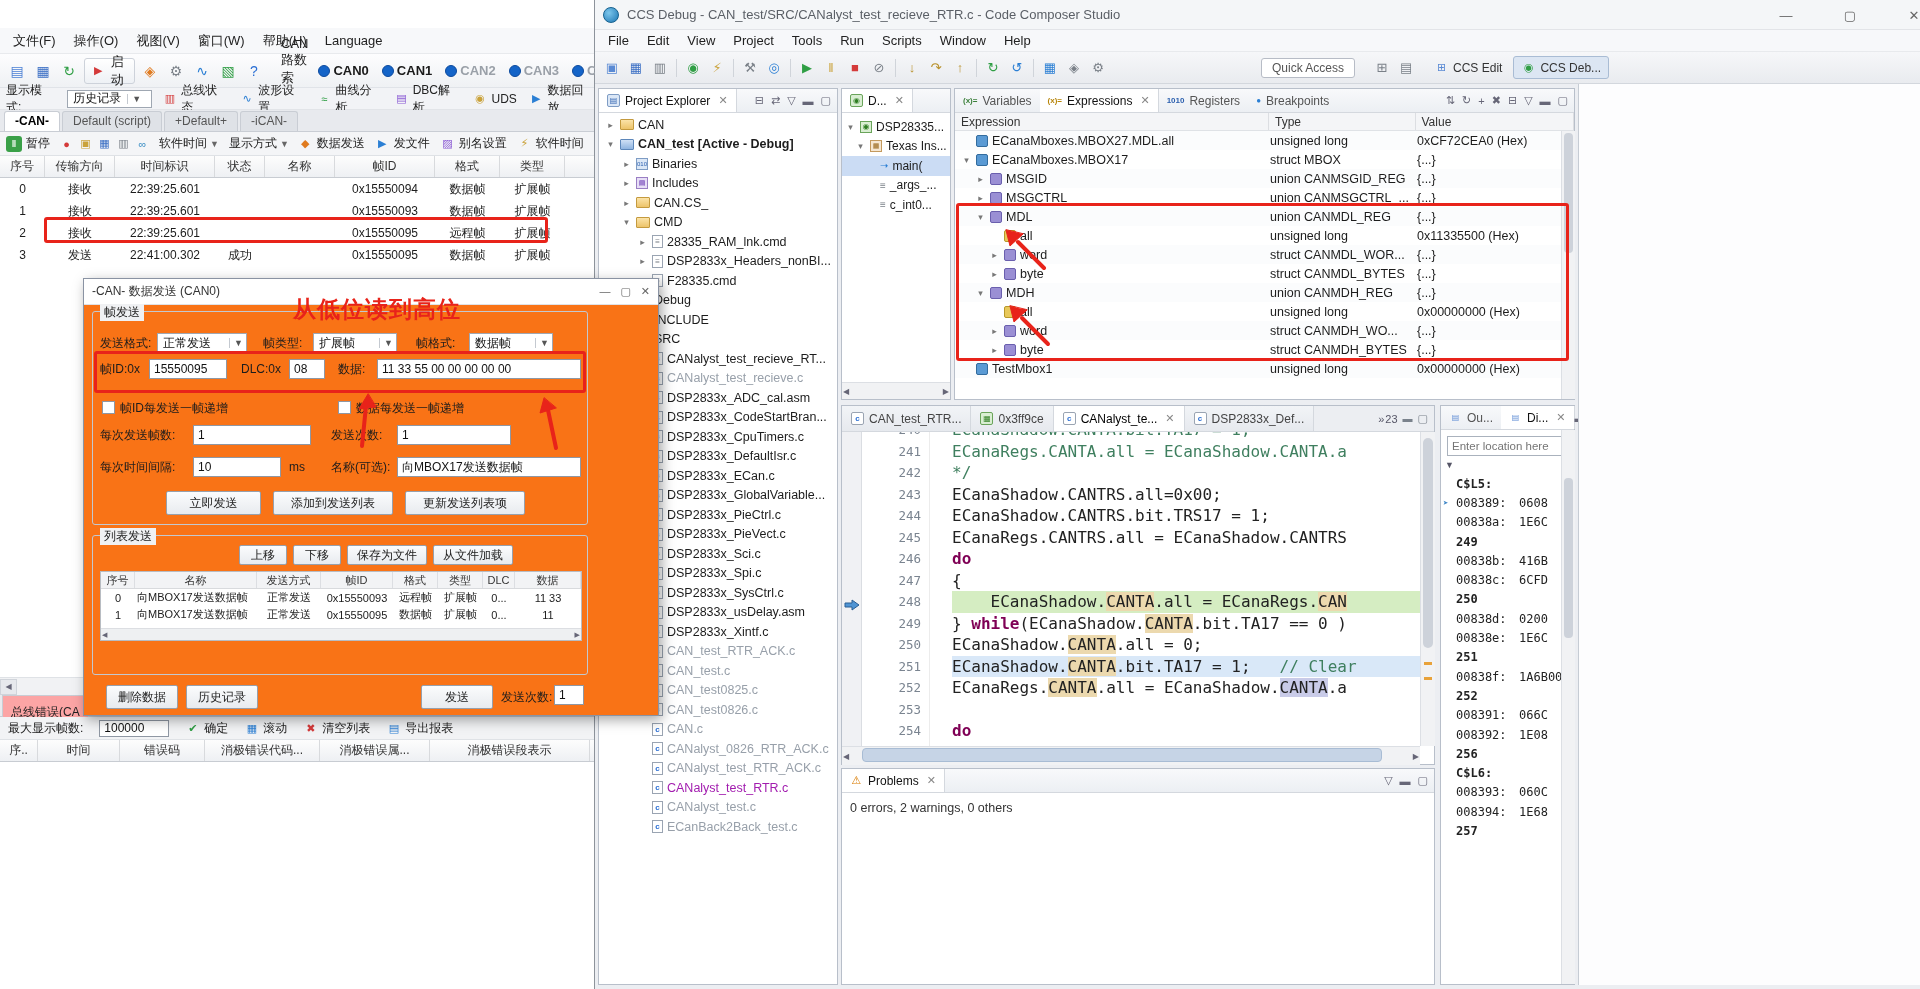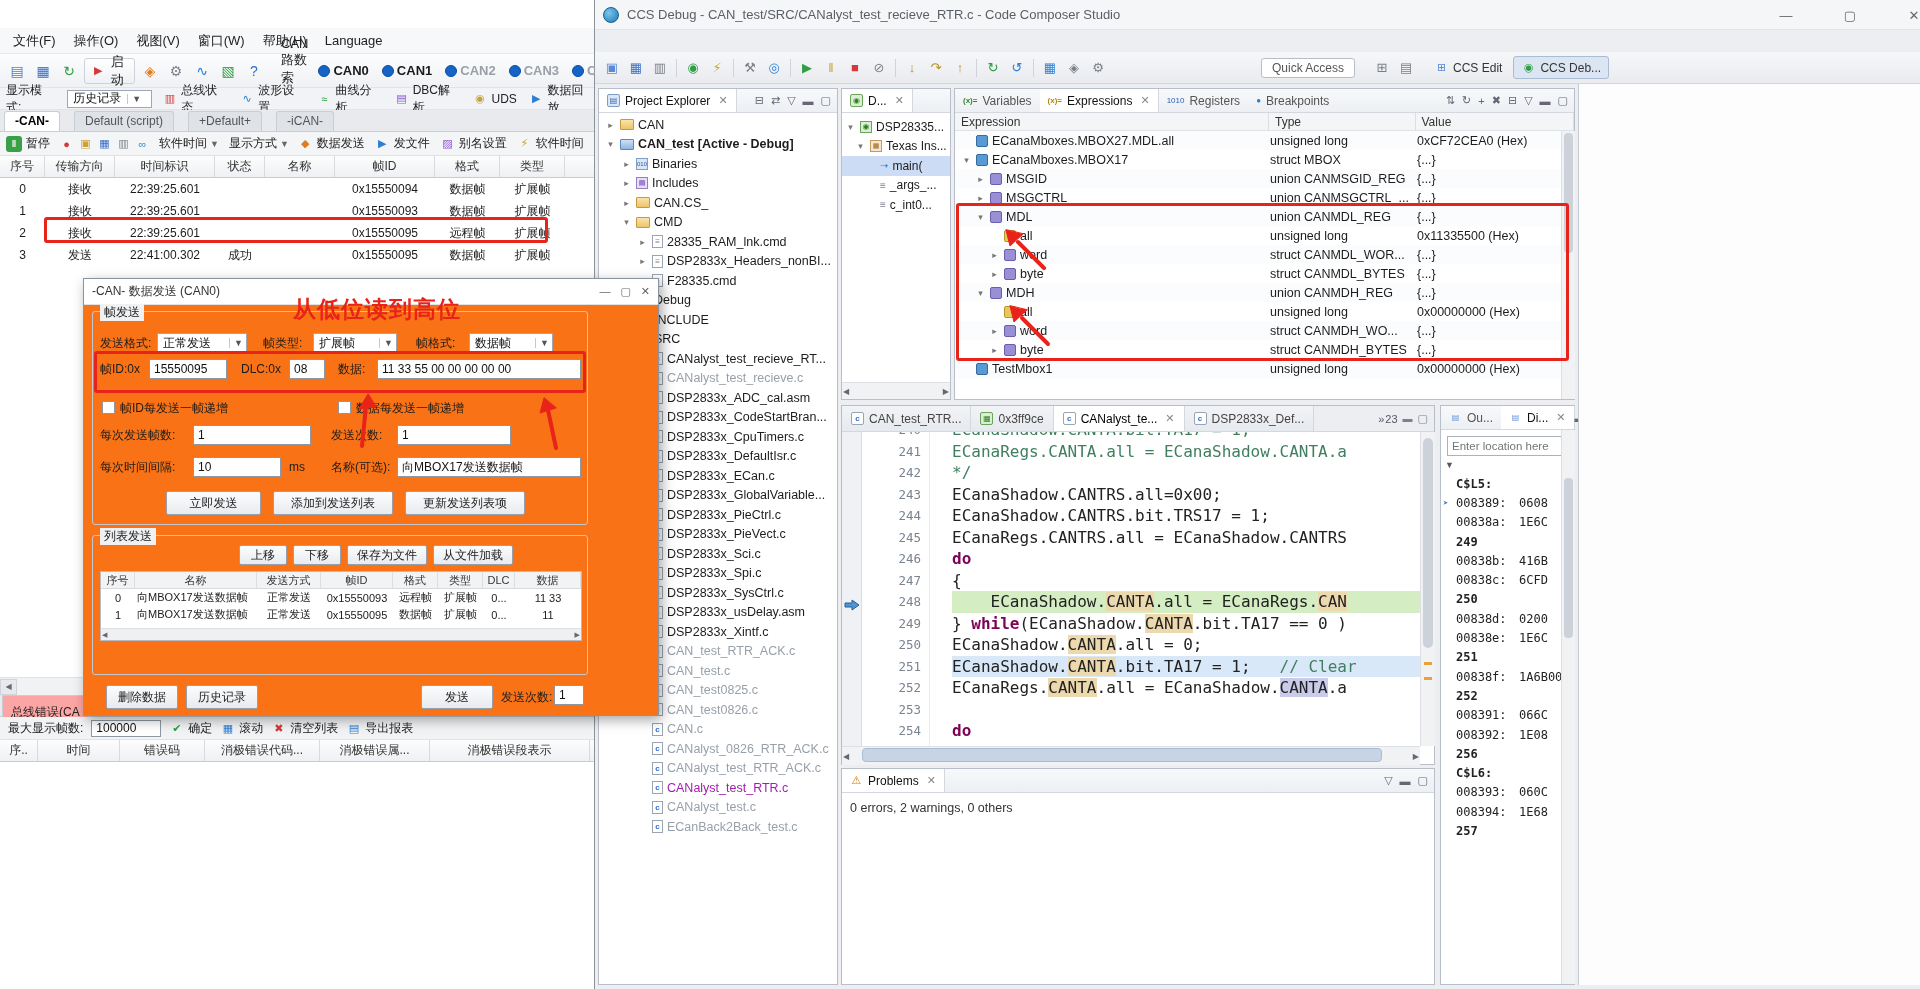--- a/index.html
+++ b/index.html
@@ -21,37 +21,37 @@
   .minitile{width:15px;height:15px;border-radius:2px;display:inline-flex;align-items:center;justify-content:center;font-size:11px}
   .cp-startbtn{display:flex;align-items:center;gap:5px;border:1px solid #cdd2da;background:linear-gradient(#fff,#eef1f5);border-radius:3px;height:26px;padding:0 8px;font-size:13px;color:#222}
   .cp-chlabel{font-size:13px;color:#222;margin:0 6px 0 12px}
   .chan{display:flex;align-items:center;gap:3px;margin-right:9px;font-size:13px;font-weight:bold;color:#1a1a1a}
   .chan .dot{width:12px;height:12px;border-radius:50%;border:1px solid #0c4a9e}
   .cp-tb2{position:absolute;left:0;top:88px;width:100%;height:22px;background:#f2f3f6;border-bottom:1px solid #e2e4e8;display:flex;align-items:center;padding-left:6px;gap:11px;font-size:12px;color:#222}
   .combo{background:#fff;border:1px solid #9fa7b2;height:18px;display:inline-flex;align-items:center;font-size:12px;padding:0 3px 0 5px;color:#111}
   .combo .car{color:#555;font-size:9px;border-left:1px solid #c4c9d0;padding-left:4px;margin-left:6px}
   .tbbtn{display:inline-flex;align-items:center;gap:4px;font-size:12px;color:#222}
   .cp-tabs{position:absolute;left:0;top:110px;width:100%;height:22px;background:#e8eaee;border-bottom:1px solid #c9cdd4;display:flex;align-items:flex-end;padding-left:4px}
-  .cp-tab{font-size:12px;color:#555;padding:2px 10px 3px;border:1px solid #c9cdd4;border-bottom:none;background:#dfe2e7;border-radius:3px 3px 0 0;margin-right:14px}
+  .cp-tab{font-size:12px;color:#555;padding:2px 10px 3px;border:1px solid #c9cdd4;border-bottom:none;background:#dfe2e7;border-radius:3px 3px 0 0;margin-right:2px}
   .cp-tab.active{background:#fff;color:#000;font-weight:bold}
   .cp-tb3{position:absolute;left:0;top:132px;width:100%;height:24px;background:#f4f5f7;border-bottom:1px solid #dfe2e6;display:flex;align-items:center;padding-left:6px;gap:9px}
   .pausebtn{display:inline-flex;align-items:center;gap:4px;font-size:12px;color:#222}
   .pausetile{width:16px;height:16px;border-radius:3px;background:#3aa048;color:#fff;display:inline-flex;align-items:center;justify-content:center;font-size:9px;font-weight:bold}
   .ddbtn{display:inline-flex;align-items:center;gap:3px;font-size:12px;color:#222}
   .ddbtn .car{font-size:9px;color:#666}
   .cp-thead{position:absolute;left:0;top:156px;width:100%;height:22px;background:linear-gradient(#fdfdfd,#eef0f3);border-bottom:1px solid #c8ccd2;display:flex}
   .hcell{font-size:12px;color:#333;display:flex;align-items:center;justify-content:center;border-right:1px solid #d8dadd;height:100%}
   .cp-tbody{position:absolute;left:0;top:178px;width:100%;height:499px;background:#fff;overflow:hidden}
   .trow{display:flex;height:22px}
   .tcell{font-size:12px;color:#1c1c1c;display:flex;align-items:center;justify-content:center;overflow:hidden}
   .cp-hscroll{position:absolute;left:0;top:677px;width:100%;height:18px;background:#f1f2f4;border-top:1px solid #dfe2e6;display:flex;align-items:center}
   .scrbtn{width:17px;height:16px;display:flex;align-items:center;justify-content:center;font-size:8px;color:#667;background:#e7e9ed;border:1px solid #d0d4da}
   .cp-btabstrip{position:absolute;left:0;top:695px;width:100%;height:22px;background:#e8eaee;border-bottom:1px solid #c9cdd4}
   .cp-btab{position:absolute;left:2px;top:695px;height:22px;padding:16px 8px;background:#fca5a5;border:1px solid #c9cdd4;border-bottom:none;font-size:12px;display:flex;align-items:center;color:#222}
-  .cp-btoolbar{position:absolute;left:0;top:717px;width:100%;height:23px;background:#f2f3f5;border-bottom:1px solid #dfe2e6;display:flex;align-items:center;padding-left:8px;gap:8px;font-size:12px;color:#222}
+  .cp-btoolbar{position:absolute;left:0;top:717px;width:100%;height:23px;background:#f2f3f5;border-bottom:1px solid #dfe2e6;display:flex;align-items:center;padding-left:8px;gap:16px;font-size:12px;color:#222}
   .cp-errhead{position:absolute;left:0;top:740px;width:100%;height:22px;background:linear-gradient(#fdfdfd,#eef0f3);border-bottom:1px solid #c8ccd2;display:flex}
   
   .dlg{position:absolute;left:83px;top:278px;width:576px;height:438px;background:#f97316;border:1px solid #8a93a3;box-shadow:3px 4px 12px rgba(0,0,0,.35);z-index:20}
   .dlg-title{position:absolute;left:0;top:0;width:100%;height:26px;display:flex;align-items:center;padding:0 8px;background:#fff;border-bottom:1px solid #e0e2e6;font-size:12px;color:#333}
   .dlg-ctrls{margin-left:auto;display:flex;gap:10px;color:#666;font-size:11px}
   .grp{position:absolute;border:1px solid #c3c8cf;border-radius:3px}
   .grp-lab{position:absolute;font-size:12px;color:#222;background:#f0f1f3;padding:0 4px;z-index:2}
   .dlab{position:absolute;font-size:12px;color:#1c1c1c;height:20px;display:flex;align-items:center}
   .inp{position:absolute;background:#fff;border:1px solid #8f97a3;height:20px;font-size:12px;padding:0 4px;font-family:"Liberation Sans","DejaVu Sans",sans-serif;color:#111}
   .dcombo{position:absolute;height:20px}
@@ -497,20 +497,31 @@
 
   <section id="ccs">
     <div class="ccs-title">
       <span class="globe"></span>
       <span class="ccs-title-text">CCS Debug - CAN_test/SRC/CANalyst_test_recieve_RTR.c - Code Composer Studio</span>
     </div>
     <span class="wbtn" style="left:1173px">—</span>
     <span class="wbtn" style="left:1237px">▢</span>
     <span class="wbtn" style="left:1301px">✕</span>
 
+    <div class="ccs-menubar" id="ccs-menu">
+        <span class="ccs-menuitem">File</span>
+        <span class="ccs-menuitem">Edit</span>
+        <span class="ccs-menuitem">View</span>
+        <span class="ccs-menuitem">Project</span>
+        <span class="ccs-menuitem">Tools</span>
+        <span class="ccs-menuitem">Run</span>
+        <span class="ccs-menuitem">Scripts</span>
+        <span class="ccs-menuitem">Window</span>
+        <span class="ccs-menuitem">Help</span>
+      </div>
 
     <div class="ccs-toolbar">
       <span class="iconrow" id="ccs-tbicons" style="gap:2px">
           <span class="ctile" style="color: rgb(90, 138, 212);">▣</span>
           <span class="ctile" style="color: rgb(58, 110, 196);">▦</span>
           <span class="ctile" style="color: rgb(122, 128, 136);">▥</span>
           <div class="sep"></div>
           <span class="ctile" style="color: rgb(47, 158, 68);">◉</span>
           <span class="ctile" style="color: rgb(202, 162, 58);">⚡</span>
           <div class="sep"></div>
@@ -800,21 +811,21 @@
           <span class="ptab">
             <span style="font-size: 8px; font-weight: bold; color: rgb(58, 127, 58);">(x)=</span>
             <span>Variables</span>
           </span>
           <span class="ptab active">
             <span style="font-size: 8px; font-weight: bold; color: rgb(184, 134, 11);">(x)=</span>
             <span>Expressions</span>
             <span class="pclose">✕</span>
           </span>
           <span class="ptab">
-            <span style="font-size: 8px; font-weight: normal; color: rgb(43, 95, 174);">1010</span>
+            <span style="font-size: 8px; font-weight: bold; color: rgb(43, 95, 174);">1010</span>
             <span>Registers</span>
           </span>
           <span class="ptab">
             <span style="font-size: 8px; font-weight: bold; color: rgb(43, 127, 212);">●</span>
             <span>Breakpoints</span>
           </span>
           <span class="ptools">
             <span style="color: rgb(102, 102, 119);">⇅</span>
             <span style="color: rgb(102, 102, 119);">↻</span>
             <span style="color: rgb(102, 102, 119);">+</span>

